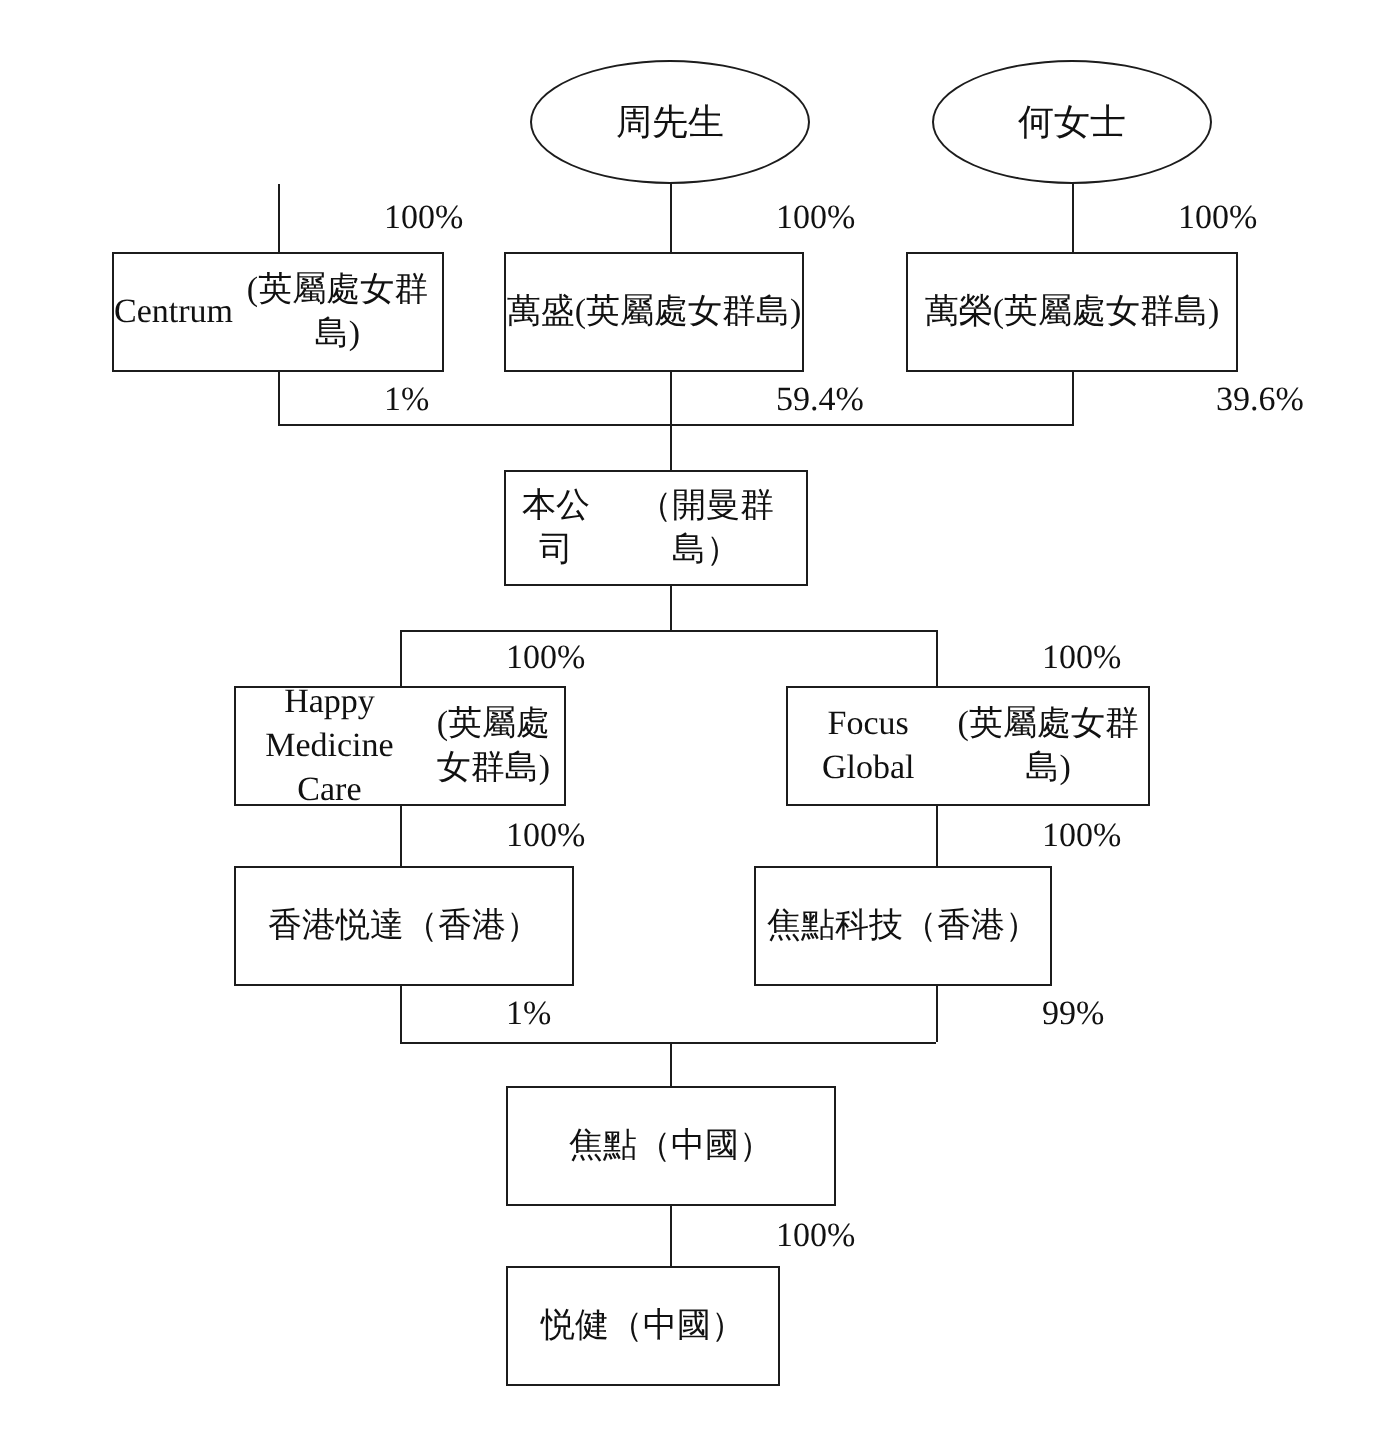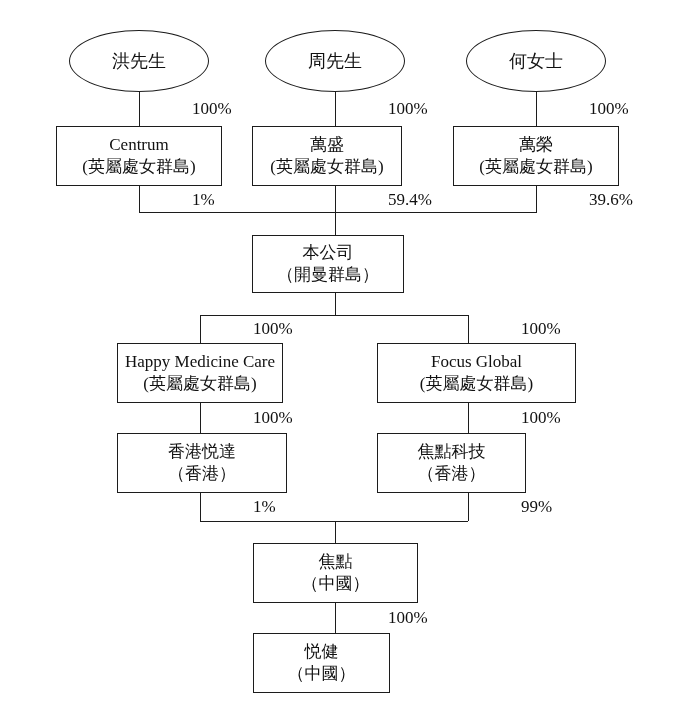--- a/index.html
+++ b/index.html
@@ -18,44 +18,41 @@
     border-radius:50%;
     display:flex;align-items:center;justify-content:center;
     font-size:18px;
     background:#ffffff;
     box-sizing:border-box;
   }
   .box{
     position:absolute;
     border:1.4px solid #1c1c1c;
     background:#ffffff;
-    display:flex;flex-direction:column;align-items:center;justify-content:center;
+    display:flex;flex-direction:row;align-items:center;justify-content:center;
     text-align:center;
     font-size:17px;
     line-height:22px;
     box-sizing:border-box;
   }
   .vline{position:absolute;width:1.4px;background:#1c1c1c;}
   .hline{position:absolute;height:1.4px;background:#1c1c1c;}
   .pct{
     position:absolute;
     font-size:17px;
     line-height:24px;
     white-space:nowrap;
     margin-left:44px;
   }
 </style>
 </head>
 <body>
 
 <div class="canvas">
 
-  <div class="ellipse" style="left:69px;top:30px">
-    <span>洪先生</span>
-  </div>
   <div class="ellipse" style="left:265px;top:30px">
     <span>周先生</span>
   </div>
   <div class="ellipse" style="left:466px;top:30px">
     <span>何女士</span>
   </div>
 
   <div class="vline" style="left:139px;top:92px;height:34px"></div>
   <div class="vline" style="left:335px;top:92px;height:34px"></div>
   <div class="vline" style="left:536px;top:92px;height:34px"></div>
@@ -74,41 +71,41 @@
   <div class="box" style="left:453px;top:126px;width:166px;height:60px">
     <span>萬榮</span>
     <span>(英屬處女群島)</span>
   </div>
 
   <div class="vline" style="left:139px;top:186px;height:26px"></div>
   <div class="vline" style="left:335px;top:186px;height:26px"></div>
   <div class="vline" style="left:536px;top:186px;height:26px"></div>
   <span class="pct" style="left:148px;top:188px">1%</span>
   <span class="pct" style="left:344px;top:188px">59.4%</span>
-  <span class="pct" style="left:545px;top:188px">39.6%</span>
+  <span class="pct" style="left:564px;top:188px">39.6%</span>
   <div class="hline" style="left:139px;top:212px;width:398px"></div>
   <div class="vline" style="left:335px;top:212px;height:23px"></div>
 
   <div class="box" style="left:252px;top:235px;width:152px;height:58px">
     <span>本公司</span>
     <span>（開曼群島）</span>
   </div>
 
   <div class="vline" style="left:335px;top:293px;height:22px"></div>
   <div class="hline" style="left:200px;top:315px;width:268px"></div>
   <div class="vline" style="left:200px;top:315px;height:28px"></div>
   <div class="vline" style="left:468px;top:315px;height:28px"></div>
   <span class="pct" style="left:209px;top:317px">100%</span>
   <span class="pct" style="left:477px;top:317px">100%</span>
 
   <div class="box" style="left:117px;top:343px;width:166px;height:60px">
     <span>Happy Medicine Care</span>
     <span>(英屬處女群島)</span>
   </div>
-  <div class="box" style="left:377px;top:343px;width:199px;height:60px">
+  <div class="box" style="left:393px;top:343px;width:182px;height:60px">
     <span>Focus Global</span>
     <span>(英屬處女群島)</span>
   </div>
 
   <div class="vline" style="left:200px;top:403px;height:30px"></div>
   <div class="vline" style="left:468px;top:403px;height:30px"></div>
   <span class="pct" style="left:209px;top:406px">100%</span>
   <span class="pct" style="left:477px;top:406px">100%</span>
 
   <div class="box" style="left:117px;top:433px;width:170px;height:60px">

